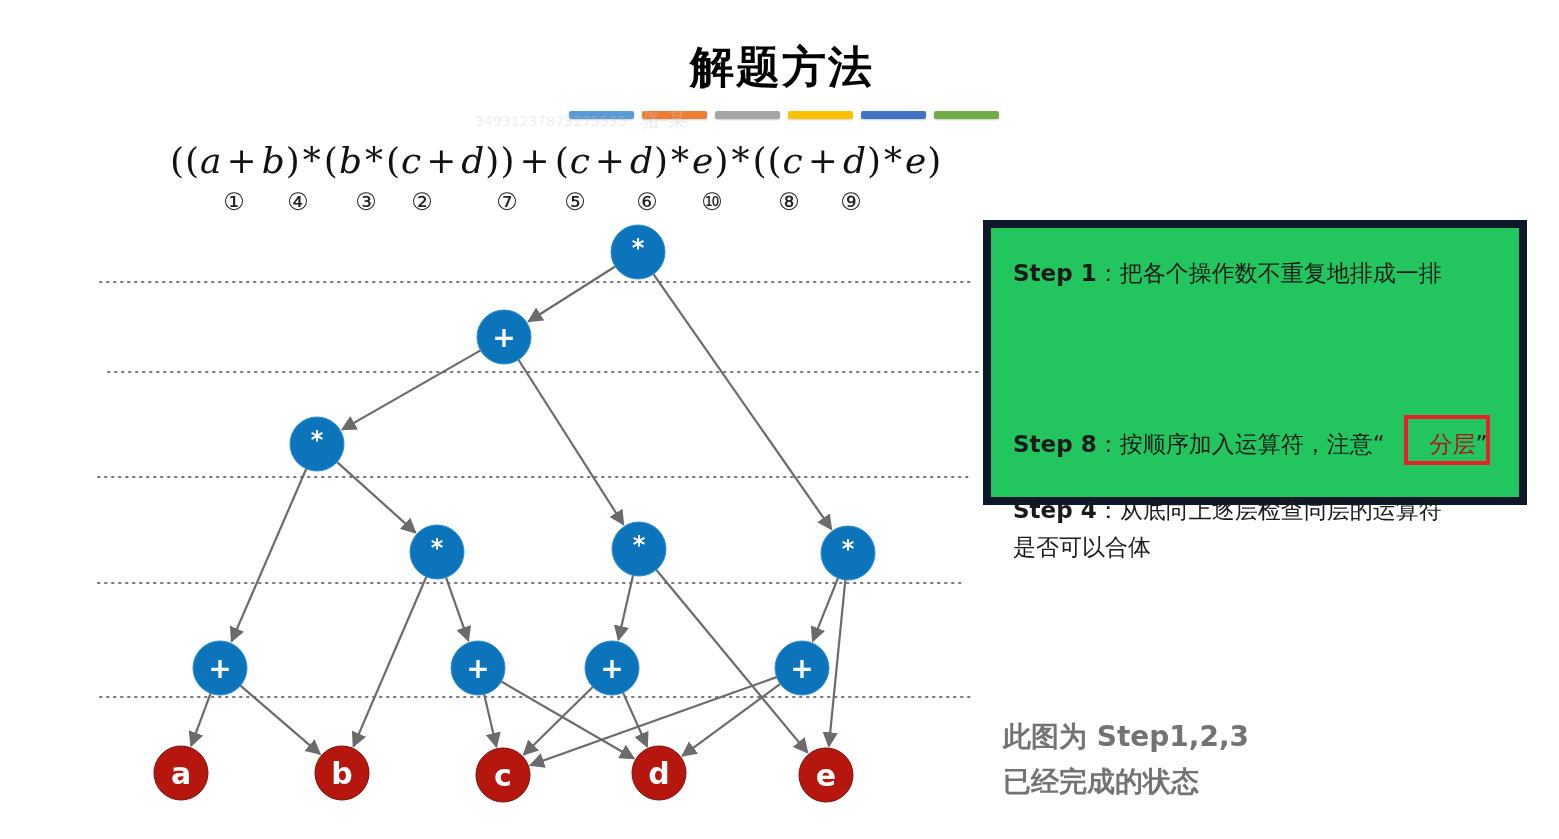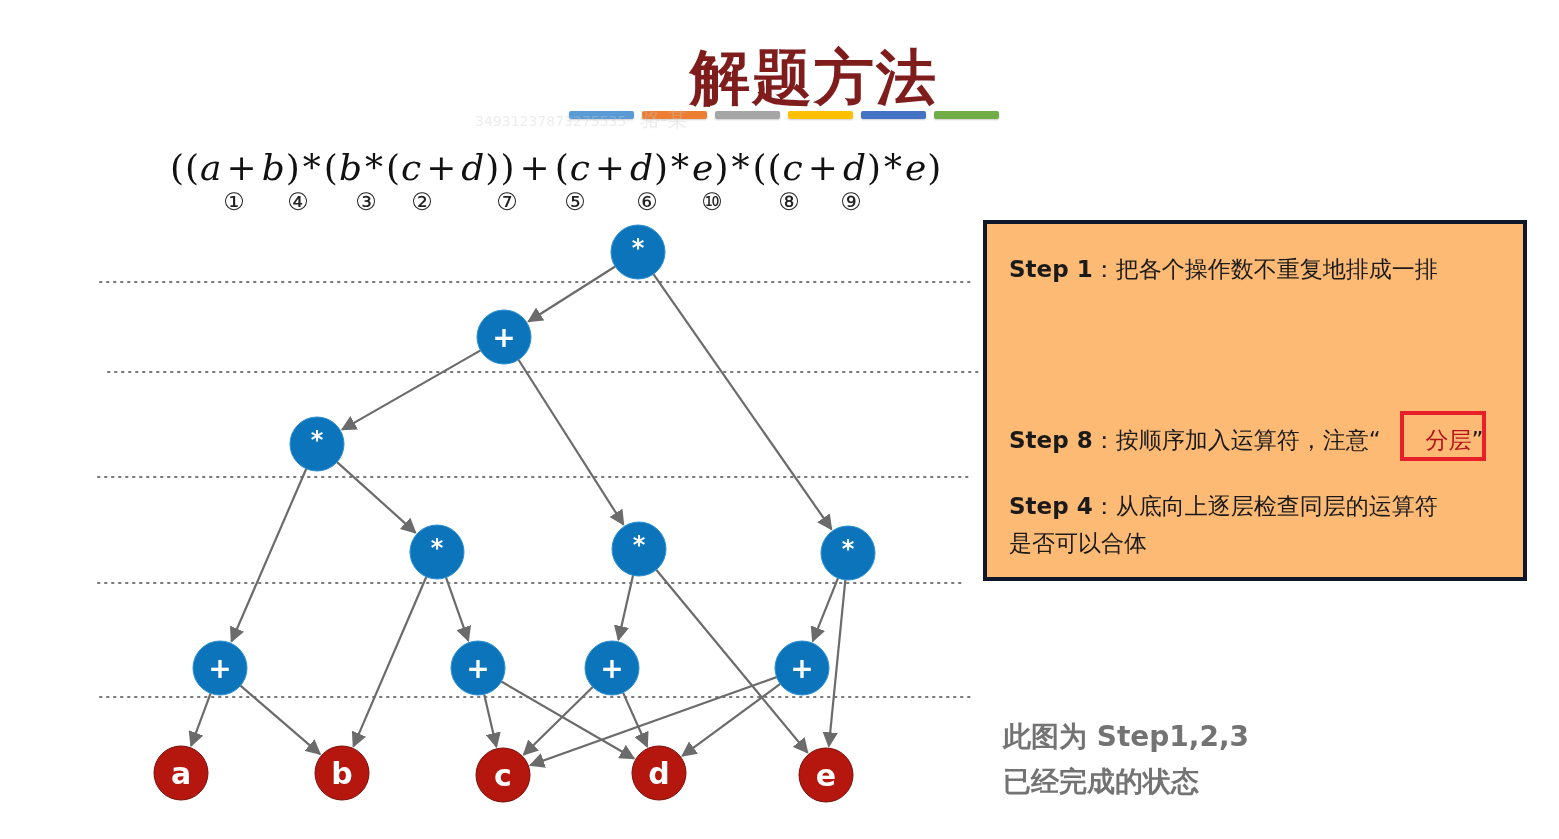--- a/index.html
+++ b/index.html
@@ -1,31 +1,31 @@
 <!DOCTYPE html>
 <html><head>
 <meta charset="utf-8">
 <style>
   html, body { margin: 0; padding: 0; background: #ffffff; }
   body { width: 1559px; height: 839px; position: relative; overflow: hidden;
          font-family: "DejaVu Sans", "Liberation Sans", sans-serif; }
-  .title-wrap { position: absolute; left: 690px; top: 38px; font-size: 60px; font-weight: bold;
-                color: #7f1d1d; letter-spacing: 2px; font-family: "DejaVu Sans", sans-serif; }
+  .title-wrap { position: absolute; left: 690px; top: 38px; font-size: 44px; font-weight: bold;
+                color: #000000; letter-spacing: 2px; font-family: "DejaVu Sans", sans-serif; }
   .bars { position: absolute; left: 569px; top: 111px; display: flex; gap: 8px; }
   .bar { width: 65px; height: 8px; border-radius: 2px; box-shadow: 0 1px 2px rgba(0,0,0,0.2); }
   .watermark { position: absolute; color: rgba(200,200,200,0.35); font-size: 20px; pointer-events: none; }
   .wm1 { left: 640px; top: 106px; }
   .wm2 { left: 475px; top: 113px; font-size: 14px; }
   .expr { position: absolute; left: 170px; top: 140px; font-family: "DejaVu Serif", "Liberation Serif", serif;
-          font-size: 36px; color: #111; white-space: nowrap; letter-spacing: 1px; margin-top: 7px; }
+          font-size: 36px; color: #111; white-space: nowrap; letter-spacing: 1px; }
   .expr i { font-style: italic; }
   .order { position: absolute; top: 188px; font-size: 24px; color: #222; transform: translateX(-50%);
            font-family: "DejaVu Sans", sans-serif; }
-  .steps-box { position: absolute; left: 983px; top: 220px; width: 544px; height: 361px;
-               border: 4px solid #0f172a; box-sizing: border-box; background: #fdba74; }
+  .steps-box { position: absolute; left: 983px; top: 220px; width: 544px; height: 285px;
+               border: 8px solid #0f172a; box-sizing: border-box; background: #22c55e; }
   .step { position: absolute; left: 22px; font-size: 23px; color: #1a1a1a; line-height: 37px; width: 490px; }
   .step b { font-weight: bold; }
   .step .hl { color: #b5121b; margin-left: 45px; }
   .hl-box { position: absolute; left: 413px; top: 187px; width: 86px; height: 50px;
             border: 4px solid #e8202a; box-sizing: border-box; }
   .note { position: absolute; left: 1003px; top: 714px; font-size: 28px; font-weight: bold; color: #737373;
           line-height: 45px; }
   svg.tree { position: absolute; left: 0; top: 0; }
   .node-label { font-family: "DejaVu Sans", sans-serif; font-weight: bold; fill: #fff; }
 </style>

